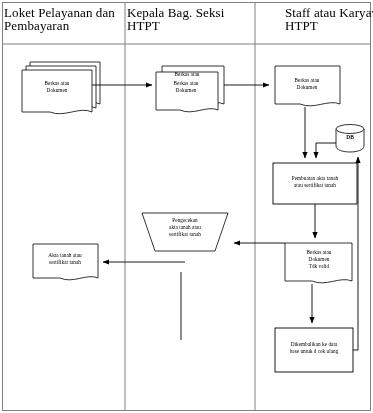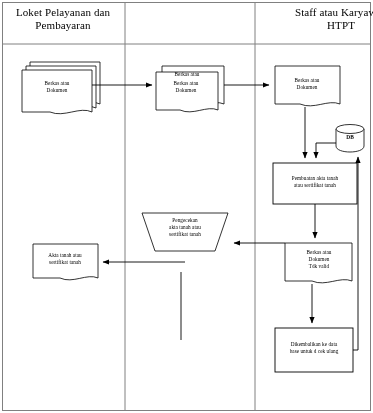--- a/index.html
+++ b/index.html
@@ -20,22 +20,21 @@
   }
   #diagram-svg {
     position: absolute;
     top: 0;
     left: 0;
     width: 373px;
     height: 413px;
   }
   .lane-title {
     position: absolute;
-    text-align: center;
-    font-size: 11px;
+    font-size: 13px;
     line-height: 13px;
     letter-spacing: 0.1px;
     color: #000;
   }
   .node-label {
     position: absolute;
     text-align: center;
     font-size: 5.2px;
     line-height: 7px;
     color: #000;
@@ -108,20 +107,21 @@
     <polyline points="336,143 316,143 316,158" fill="none" stroke="#000" stroke-width="0.9" marker-end="url(#arrowhead)"></polyline>
     <line x1="315" y1="204" x2="315" y2="238" stroke="#000" stroke-width="0.9" marker-end="url(#arrowhead)"></line>
     <line x1="285" y1="243" x2="234" y2="243" stroke="#000" stroke-width="0.9" marker-end="url(#arrowhead)"></line>
     <line x1="185" y1="262" x2="103" y2="262" stroke="#000" stroke-width="0.9" marker-end="url(#arrowhead)"></line>
     <line x1="312" y1="284" x2="312" y2="323" stroke="#000" stroke-width="0.9" marker-end="url(#arrowhead)"></line>
     <polyline points="353,350 358,350 358,157" fill="none" stroke="#000" stroke-width="0.9" marker-end="url(#arrowhead)"></polyline>
     <line x1="181" y1="272" x2="181" y2="340" stroke="#000" stroke-width="0.9"></line>
   </svg>
 
   <div class="lane-title" style="left:4px; top:6px; width:118px;">Loket Pelayanan dan Pembayaran</div>
+  <div class="lane-title" style="left:127px; top:6px; width:126px;">Kepala Bag. Seksi HTPT</div>
   <div class="lane-title" style="left:257px; top:6px; width:112px;margin-left:28px;">Staff atau Karyawan HTPT</div>
 
   <div class="node-label" style="left:24px; top:80px; width:66px;">
     <div>Berkas atau</div>
     <div>Dokumen</div>
   </div>
 
   <div class="node-label" style="left:158px; top:71px; width:58px;">
     <div>Berkas atau</div>
   </div>

